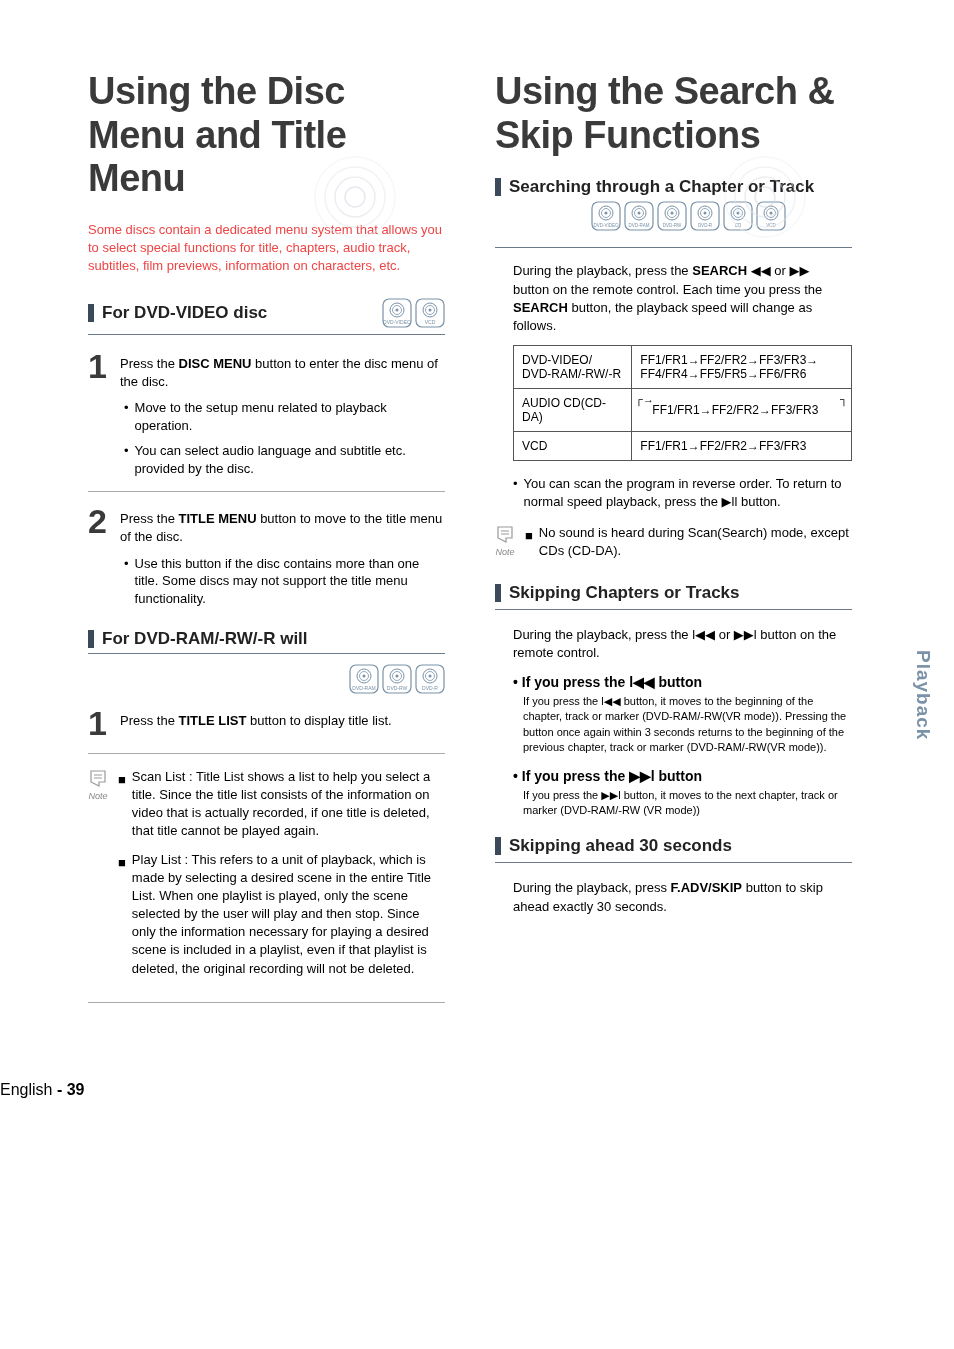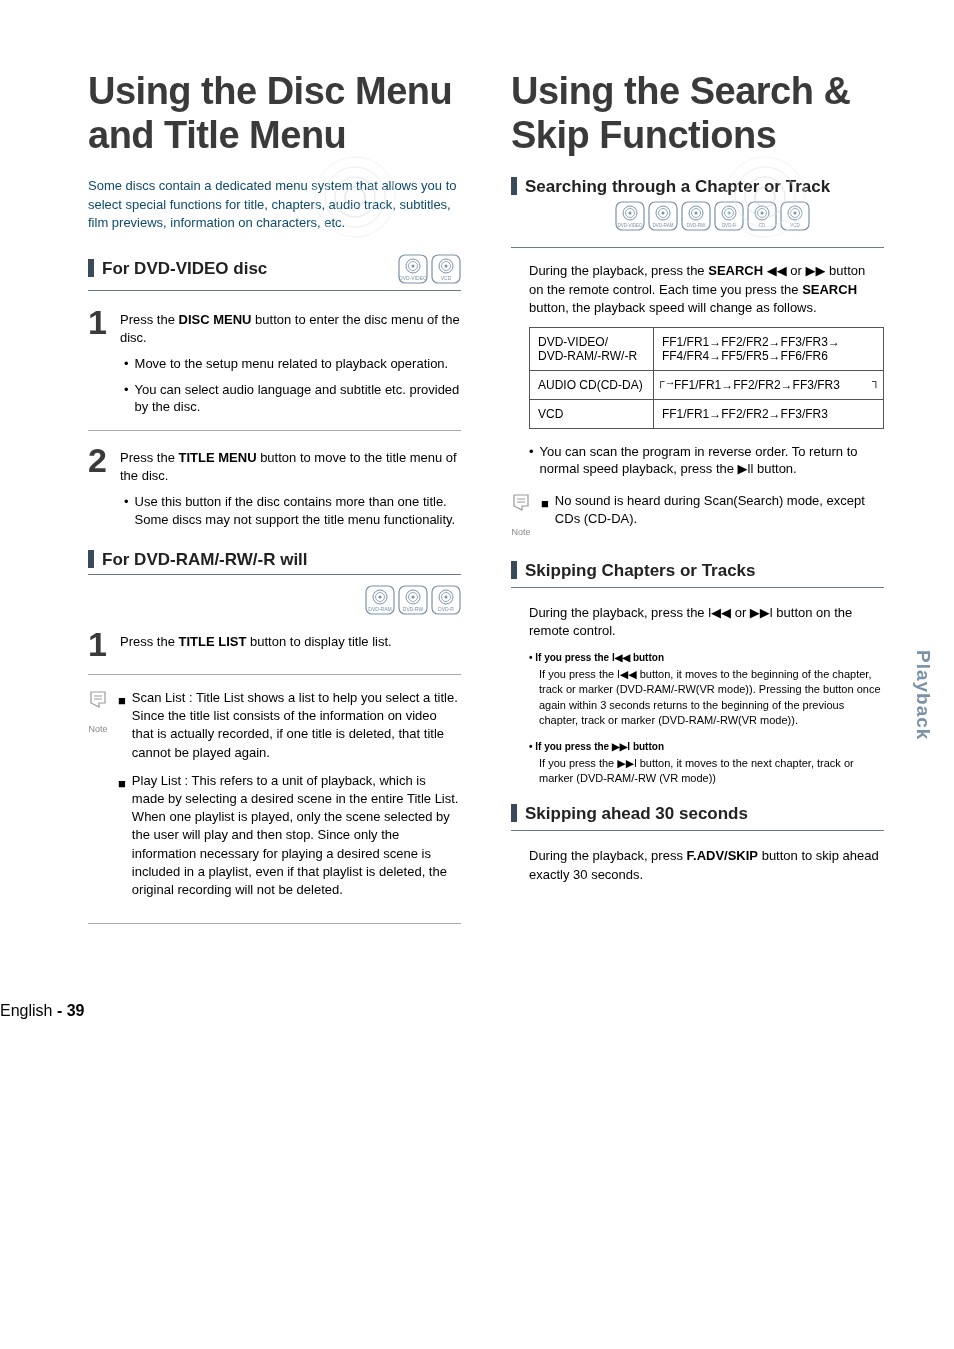--- a/index.html
+++ b/index.html
@@ -3,21 +3,21 @@
 <meta charset="utf-8">
 <style>
   body {
     margin: 0;
     padding: 0;
     font-family: Arial, Helvetica, sans-serif;
     background: #fff;
     width: 954px;
   }
   .page {
-    padding: 70px 70px 40px 88px;
+    padding: 70px 102px 40px 88px;
     position: relative;
   }
   .columns {
     display: flex;
     gap: 50px;
   }
   .col {
     flex: 1;
     min-width: 0;
   }
@@ -27,34 +27,34 @@
     font-size: 38px;
     line-height: 1.15;
     margin: 0 0 20px 0;
     color: #3a3a3a;
     letter-spacing: -0.5px;
   }
   .intro {
     font-size: 13px;
     line-height: 1.4;
     margin-bottom: 22px;
-    color: #0c4a6e;
+    color: #ef4444;
   }
   .section-head {
     display: flex;
     align-items: center;
     justify-content: space-between;
     border-bottom: 1.5px solid #6a7a8a;
     padding-bottom: 6px;
     margin-top: 12px;
     margin-bottom: 16px;
   }
   .section-head .title {
     display: flex;
-    align-items: flex-start;
+    align-items: center;
   }
   .section-bar {
     width: 6px;
     height: 18px;
     background: #3a4a5a;
     margin-right: 8px;
   }
   .section-title {
     font-weight: bold;
     font-size: 17px;
@@ -108,22 +108,23 @@
     display: flex;
     gap: 10px;
     font-size: 13px;
     line-height: 1.4;
     margin-top: 6px;
   }
   .note-icon-col {
     display: flex;
     flex-direction: column;
     align-items: center;
-    gap: 14px;
+    gap: 2px;
     flex-shrink: 0;
+    font-style: italic;
   }
   .note-icon {
     width: 20px;
     height: 20px;
   }
   .note-label {
     font-size: 9px;
     color: #888;
   }
   .note-item {
@@ -181,21 +182,21 @@
   }
   .footer {
     padding: 24px 70px 30px 0;
     font-size: 16px;
   }
   .footer .pg {
     font-weight: bold;
   }
   .sub-head {
     font-weight: bold;
-    font-size: 10px;
+    font-size: 14px;
     margin-top: 12px;
     margin-bottom: 4px;
   }
   .indent-block {
     padding-left: 10px;
     font-size: 11px;
     line-height: 1.4;
     margin-bottom: 10px;
   }
   .concentric-bg {

